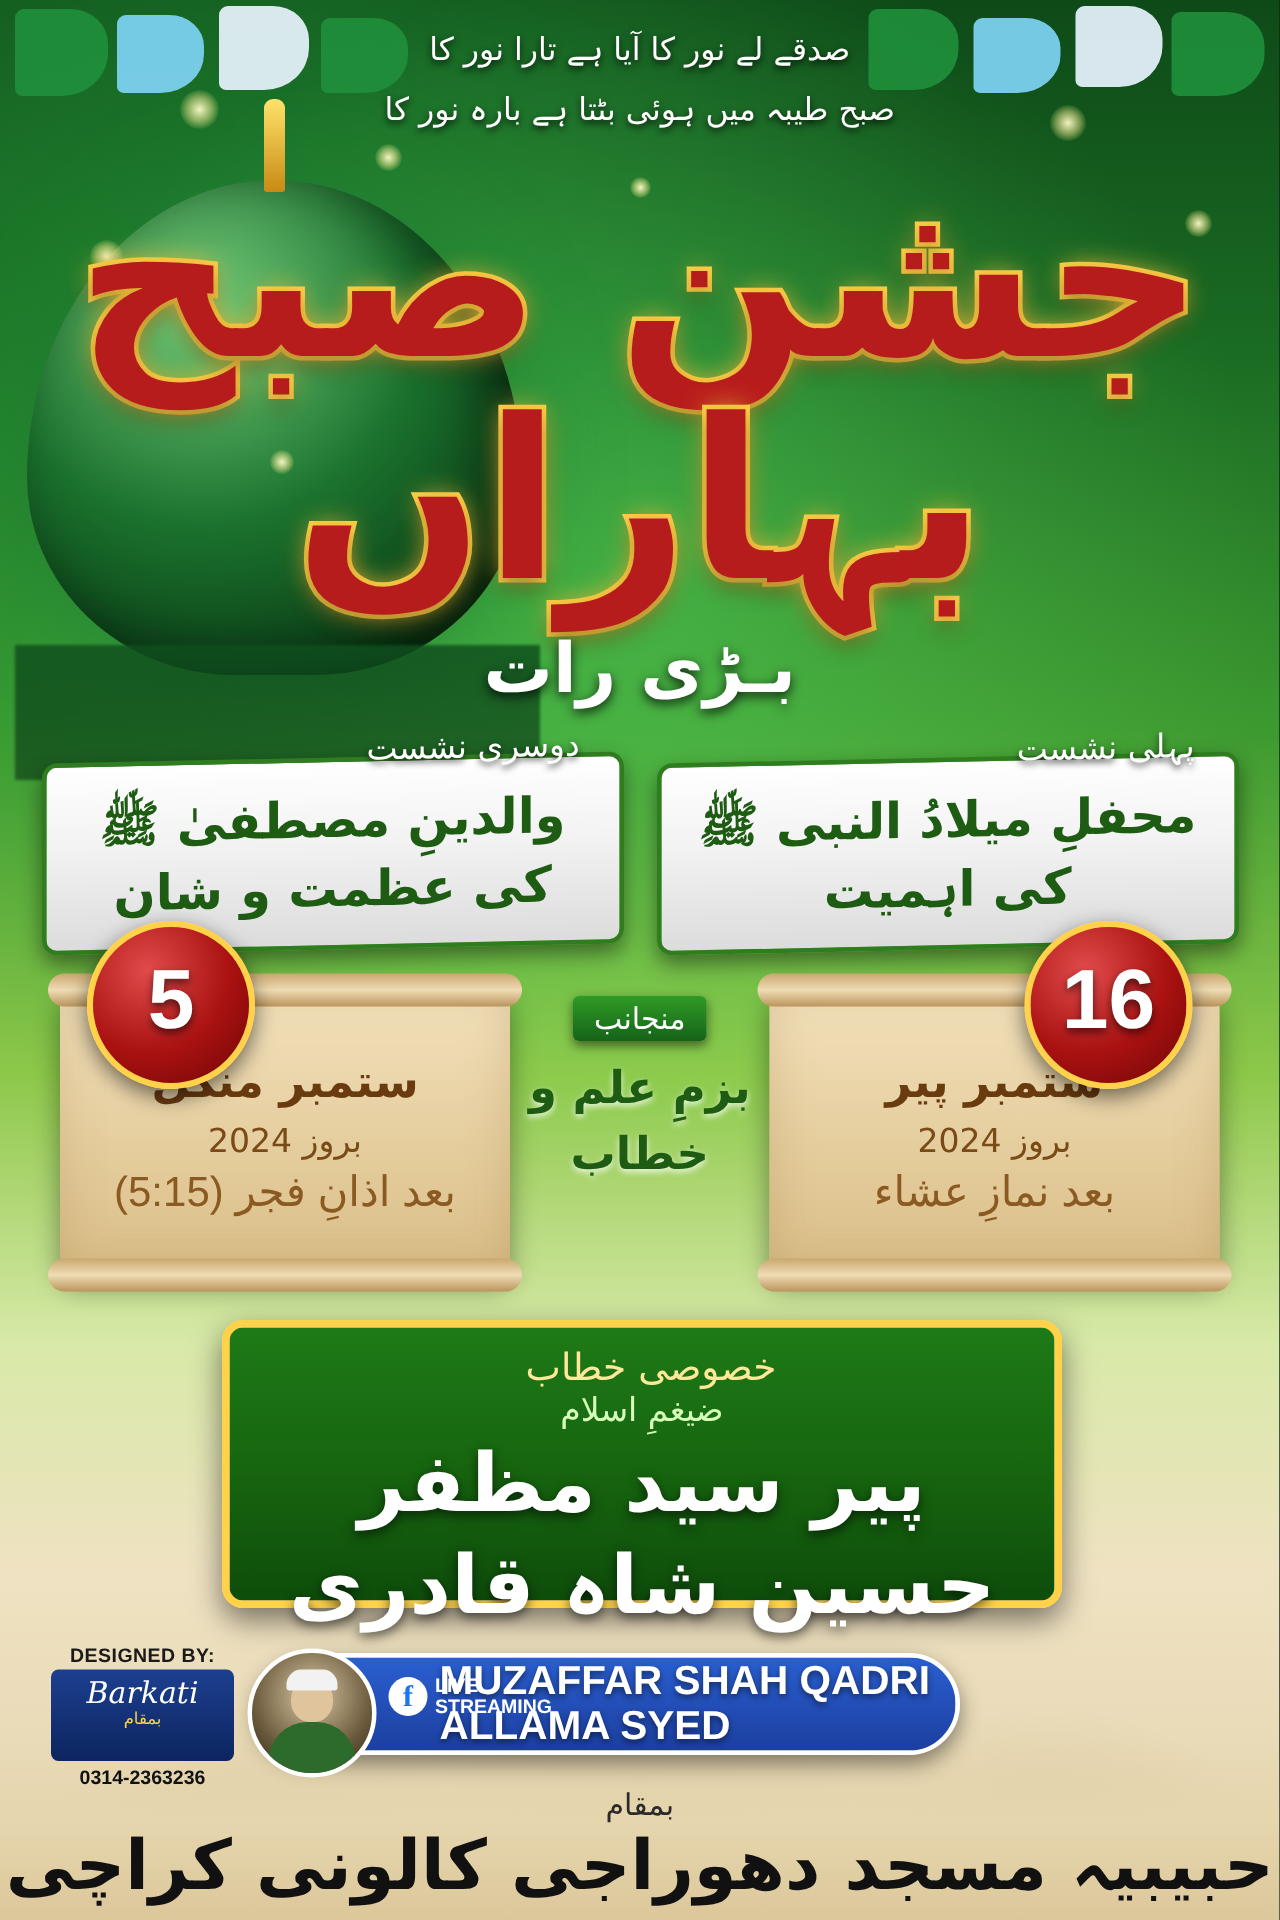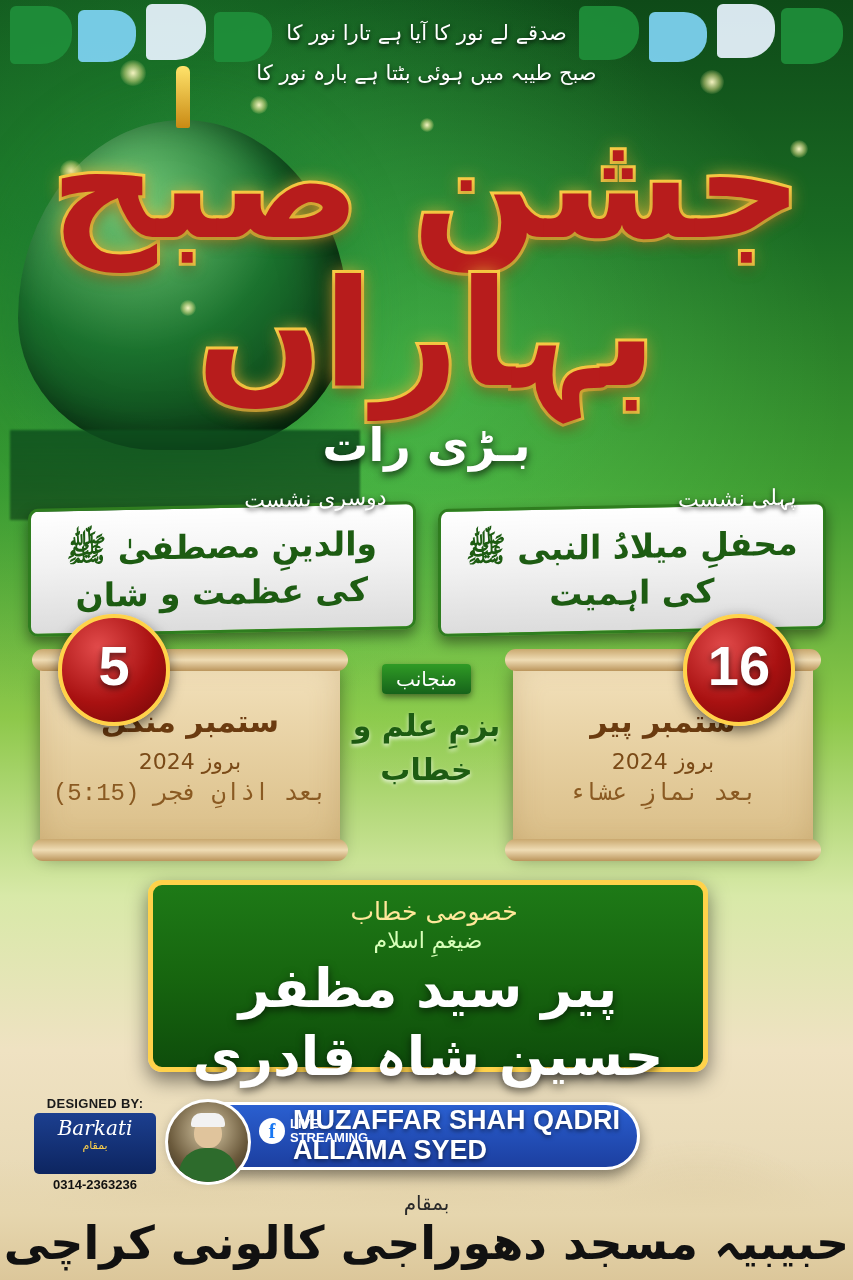--- a/index.html
+++ b/index.html
@@ -237,22 +237,22 @@
     color: #6b3b10;
     line-height: 1.35;
   }
   .scroll-line2 {
     font-family: "DejaVu Sans", sans-serif;
     font-size: 22px;
     color: #7a4a17;
     margin-top: 6px;
   }
   .scroll-line3 {
-    font-family: Liberation Mono, monospace;
-    font-size: 24px;
+    font-family: Liberation Sans, sans-serif;
+    font-size: 28px;
     color: #8a5a22;
     margin-top: 4px;
   }
   .mid-tag {
     position: absolute;
     left: 50%;
     top: 34px;
     transform: translateX(-50%);
     width: 170px;
     text-align: center;

